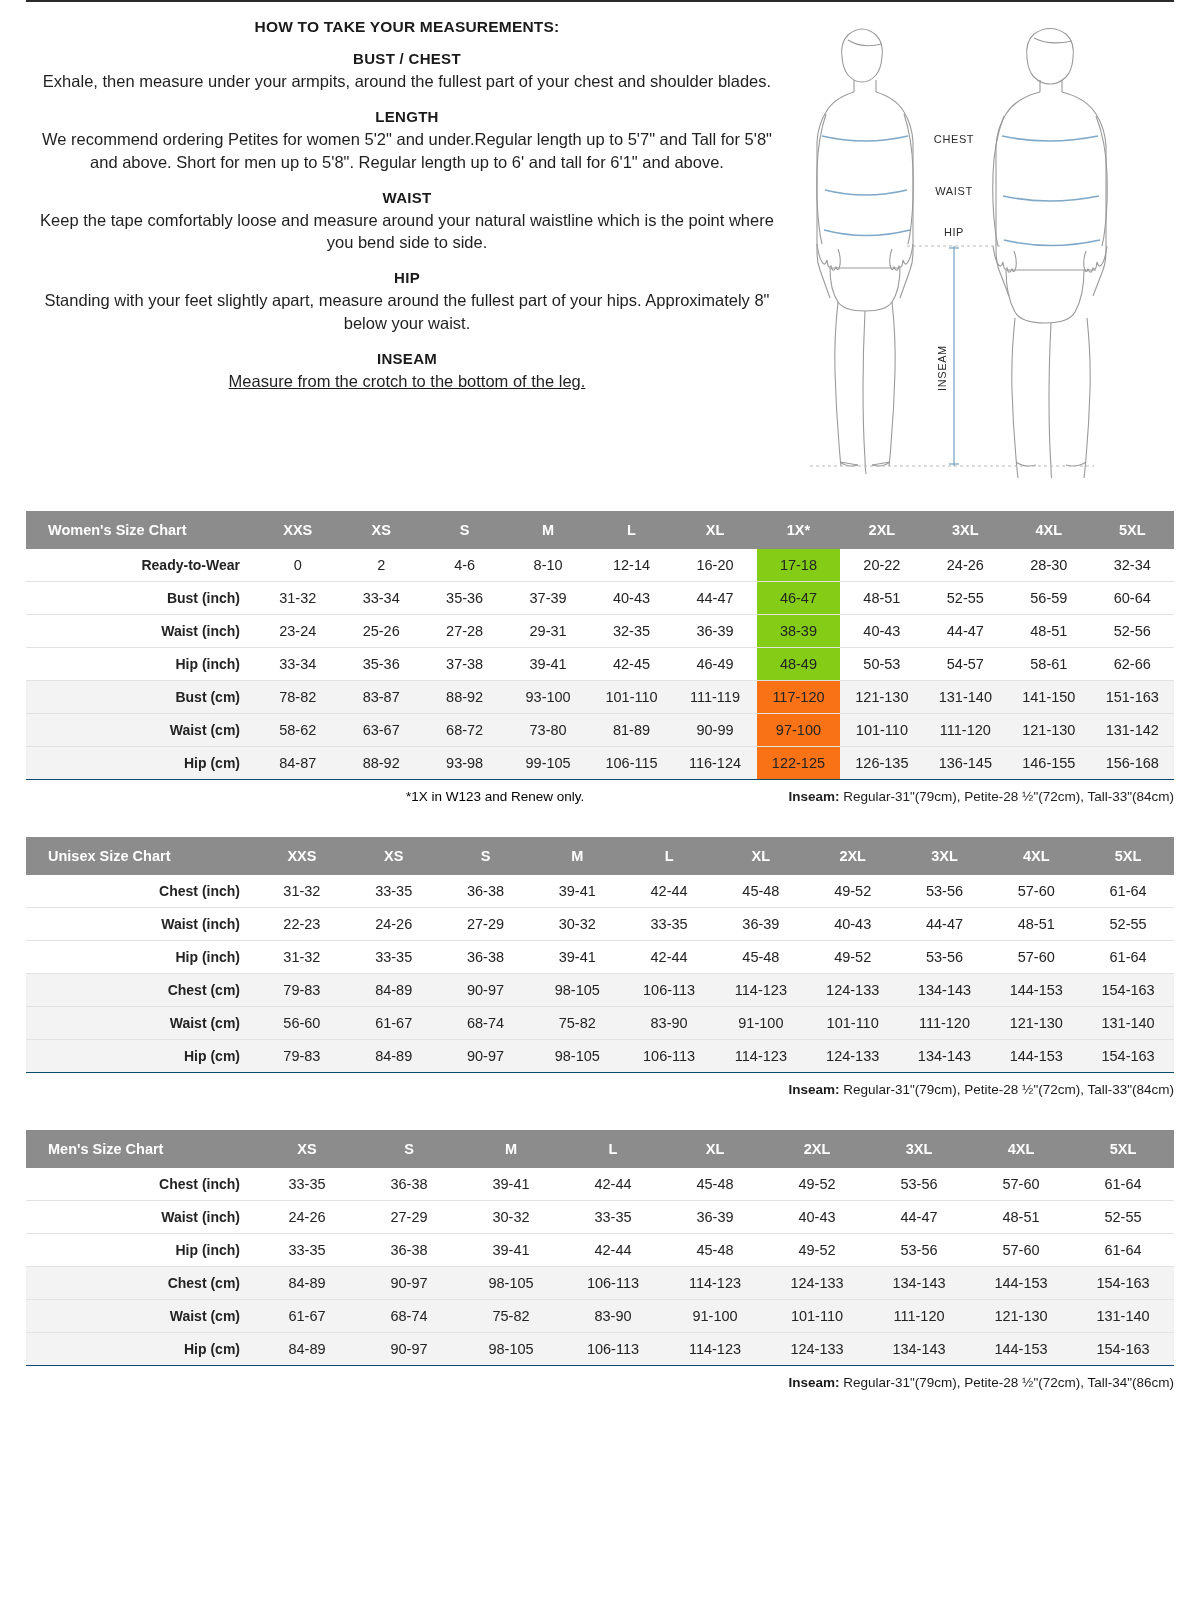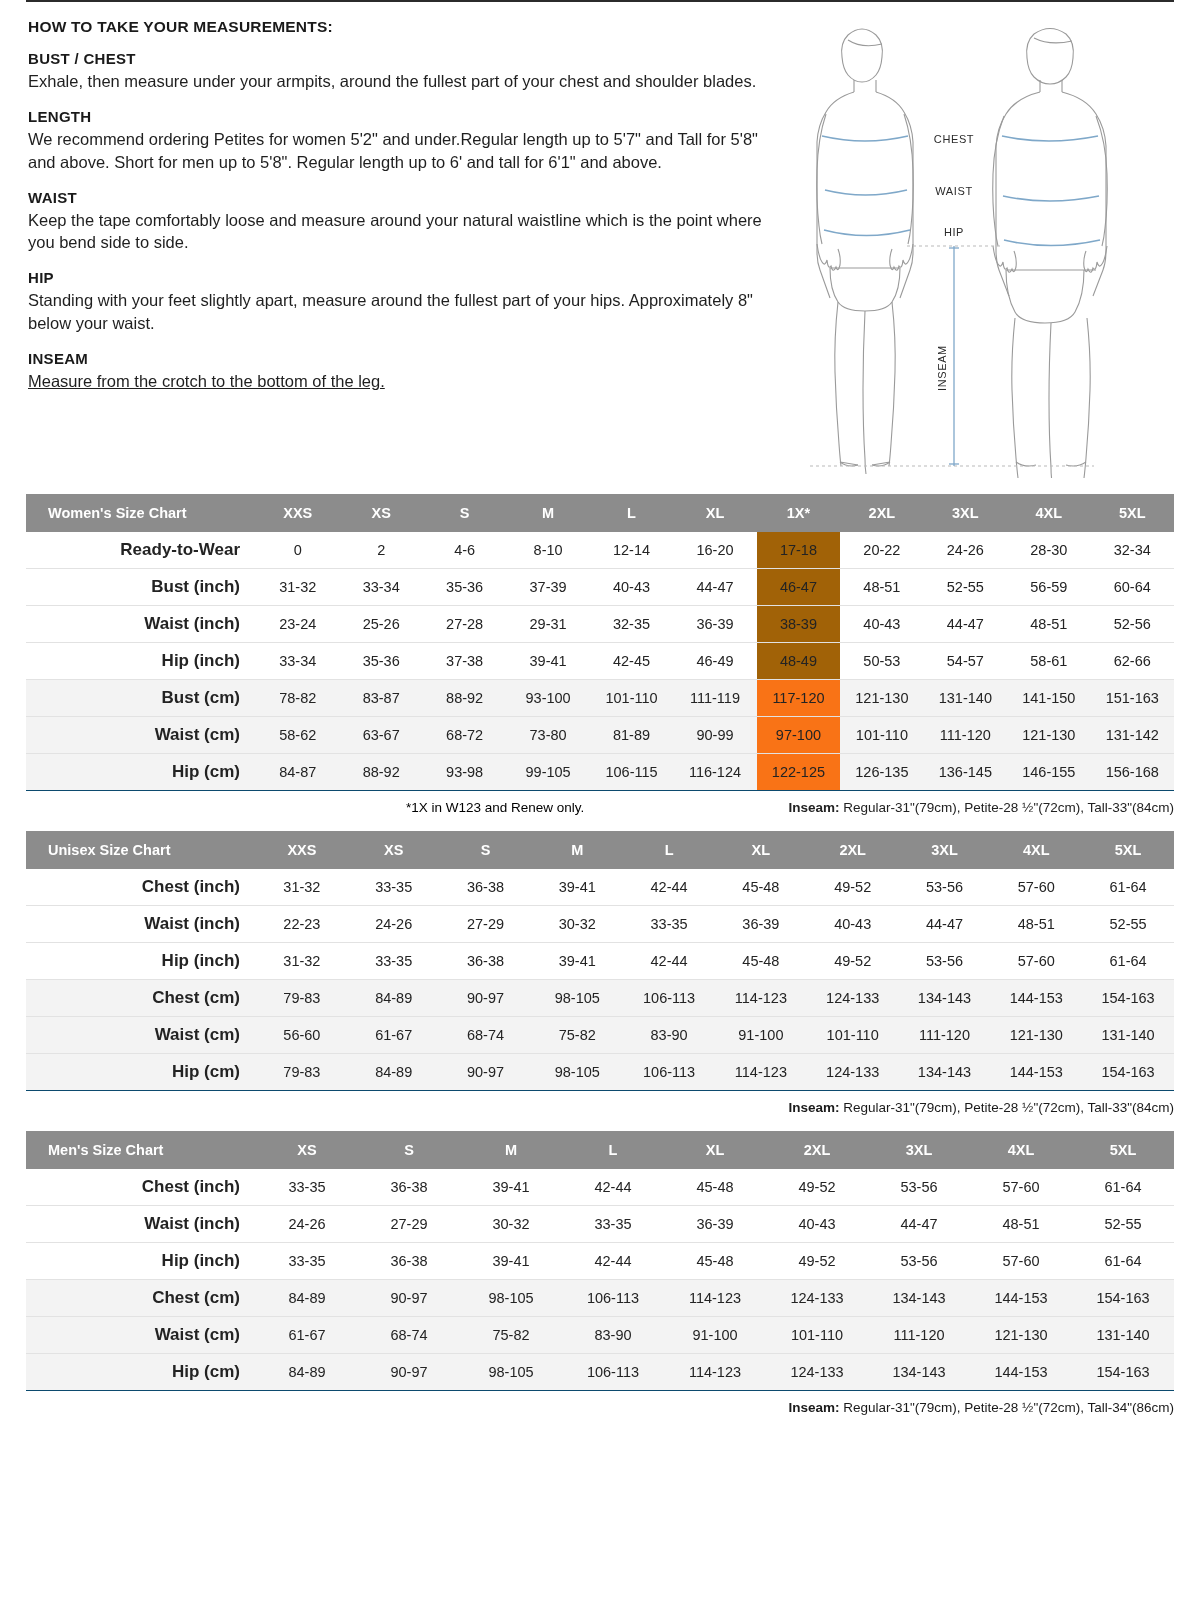--- a/index.html
+++ b/index.html
@@ -19,40 +19,40 @@
     letter-spacing: -0.5px;
     margin: 22px 0 14px 2px;
   }
   .title-rule {
     border-bottom: 2px solid #2b2b2b;
     margin: 0 0 16px 0;
   }
 
   
   .intro-wrap { display: flex; align-items: flex-start; }
-  .intro-text { width: 760px; padding-left: 2px; }
+  .intro-text { width: 760px; padding-left: 2px; text-align: center; }
   .intro-heading {
     font-size: 15.5px; font-weight: bold; letter-spacing: .2px;
     margin: 0 0 14px 0;
   }
   .sec-h {
     font-size: 15px; font-weight: bold; letter-spacing: .3px;
     margin: 0 0 3px 0;
   }
   .sec-p {
     font-size: 16.5px; line-height: 1.35; margin: 0 0 16px 0; color: #1f1f1f;
   }
   .sec-p.last { margin-bottom: 0; text-decoration: underline; }
 
   
   .figures { position: relative; width: 380px; height: 460px; margin-left: 8px; }
   .figures svg { display: block; }
 
   
-  .tbl-block { margin-top: 16px; }
+  .tbl-block { margin-top: 33px; }
   table.size {
     width: 100%;
     border-collapse: collapse;
     table-layout: fixed;
   }
   table.size th, table.size td {
     text-align: center;
     font-size: 14.5px;
     padding: 8px 2px;
     border-bottom: 1px solid #e2e2e2;
@@ -68,25 +68,25 @@
     border-bottom: none;
   }
   table.size thead th.rowhead {
     text-align: left;
     padding-left: 22px;
   }
   table.size tbody th.rowhead {
     text-align: right;
     font-weight: bold;
     padding-right: 16px;
-    font-size: 17px;
+    font-size: 14px;
     background: transparent;
   }
   tbody tr.shade th.rowhead, tbody tr.shade td { background: #f3f3f3; }
-  td.hl { background: #a16207; }
+  td.hl { background: #84cc16; }
   tbody tr.shade td.hl { background: #f97316; }
   tbody tr:last-child th, tbody tr:last-child td { border-bottom: 1px solid #0c4a6e; }
 
   .notes {
     display: flex; justify-content: space-between; align-items: flex-start;
     margin-top: 9px; font-size: 13.5px;
   }
   .note-left { color: #000000; padding-left: 380px; }
   .note-right { color: #222; text-align: right; flex: 1; }
   .note-right b { font-weight: bold; }

